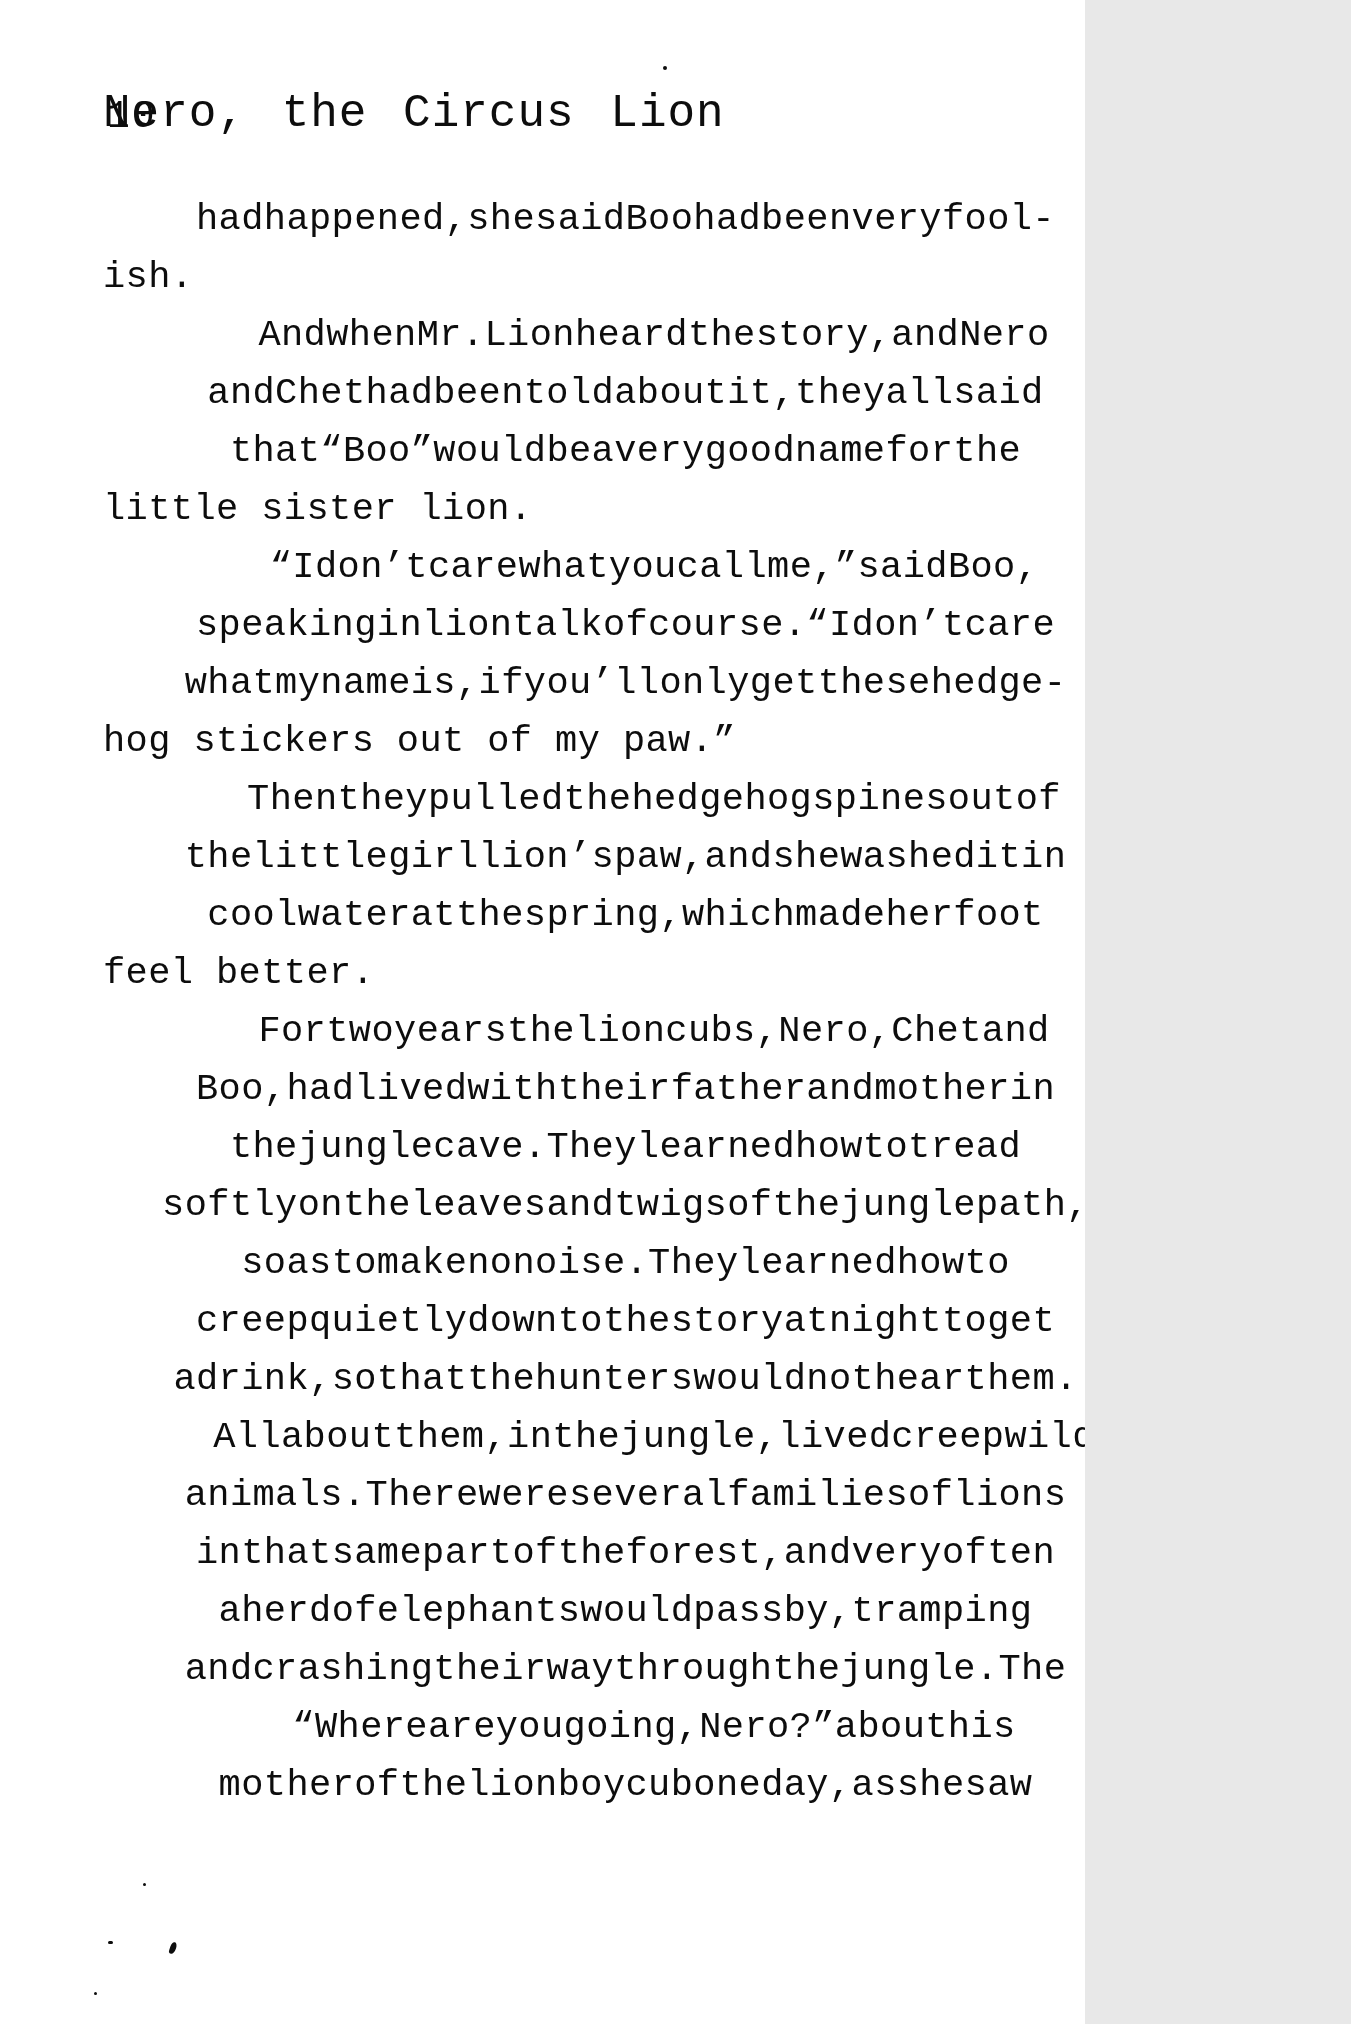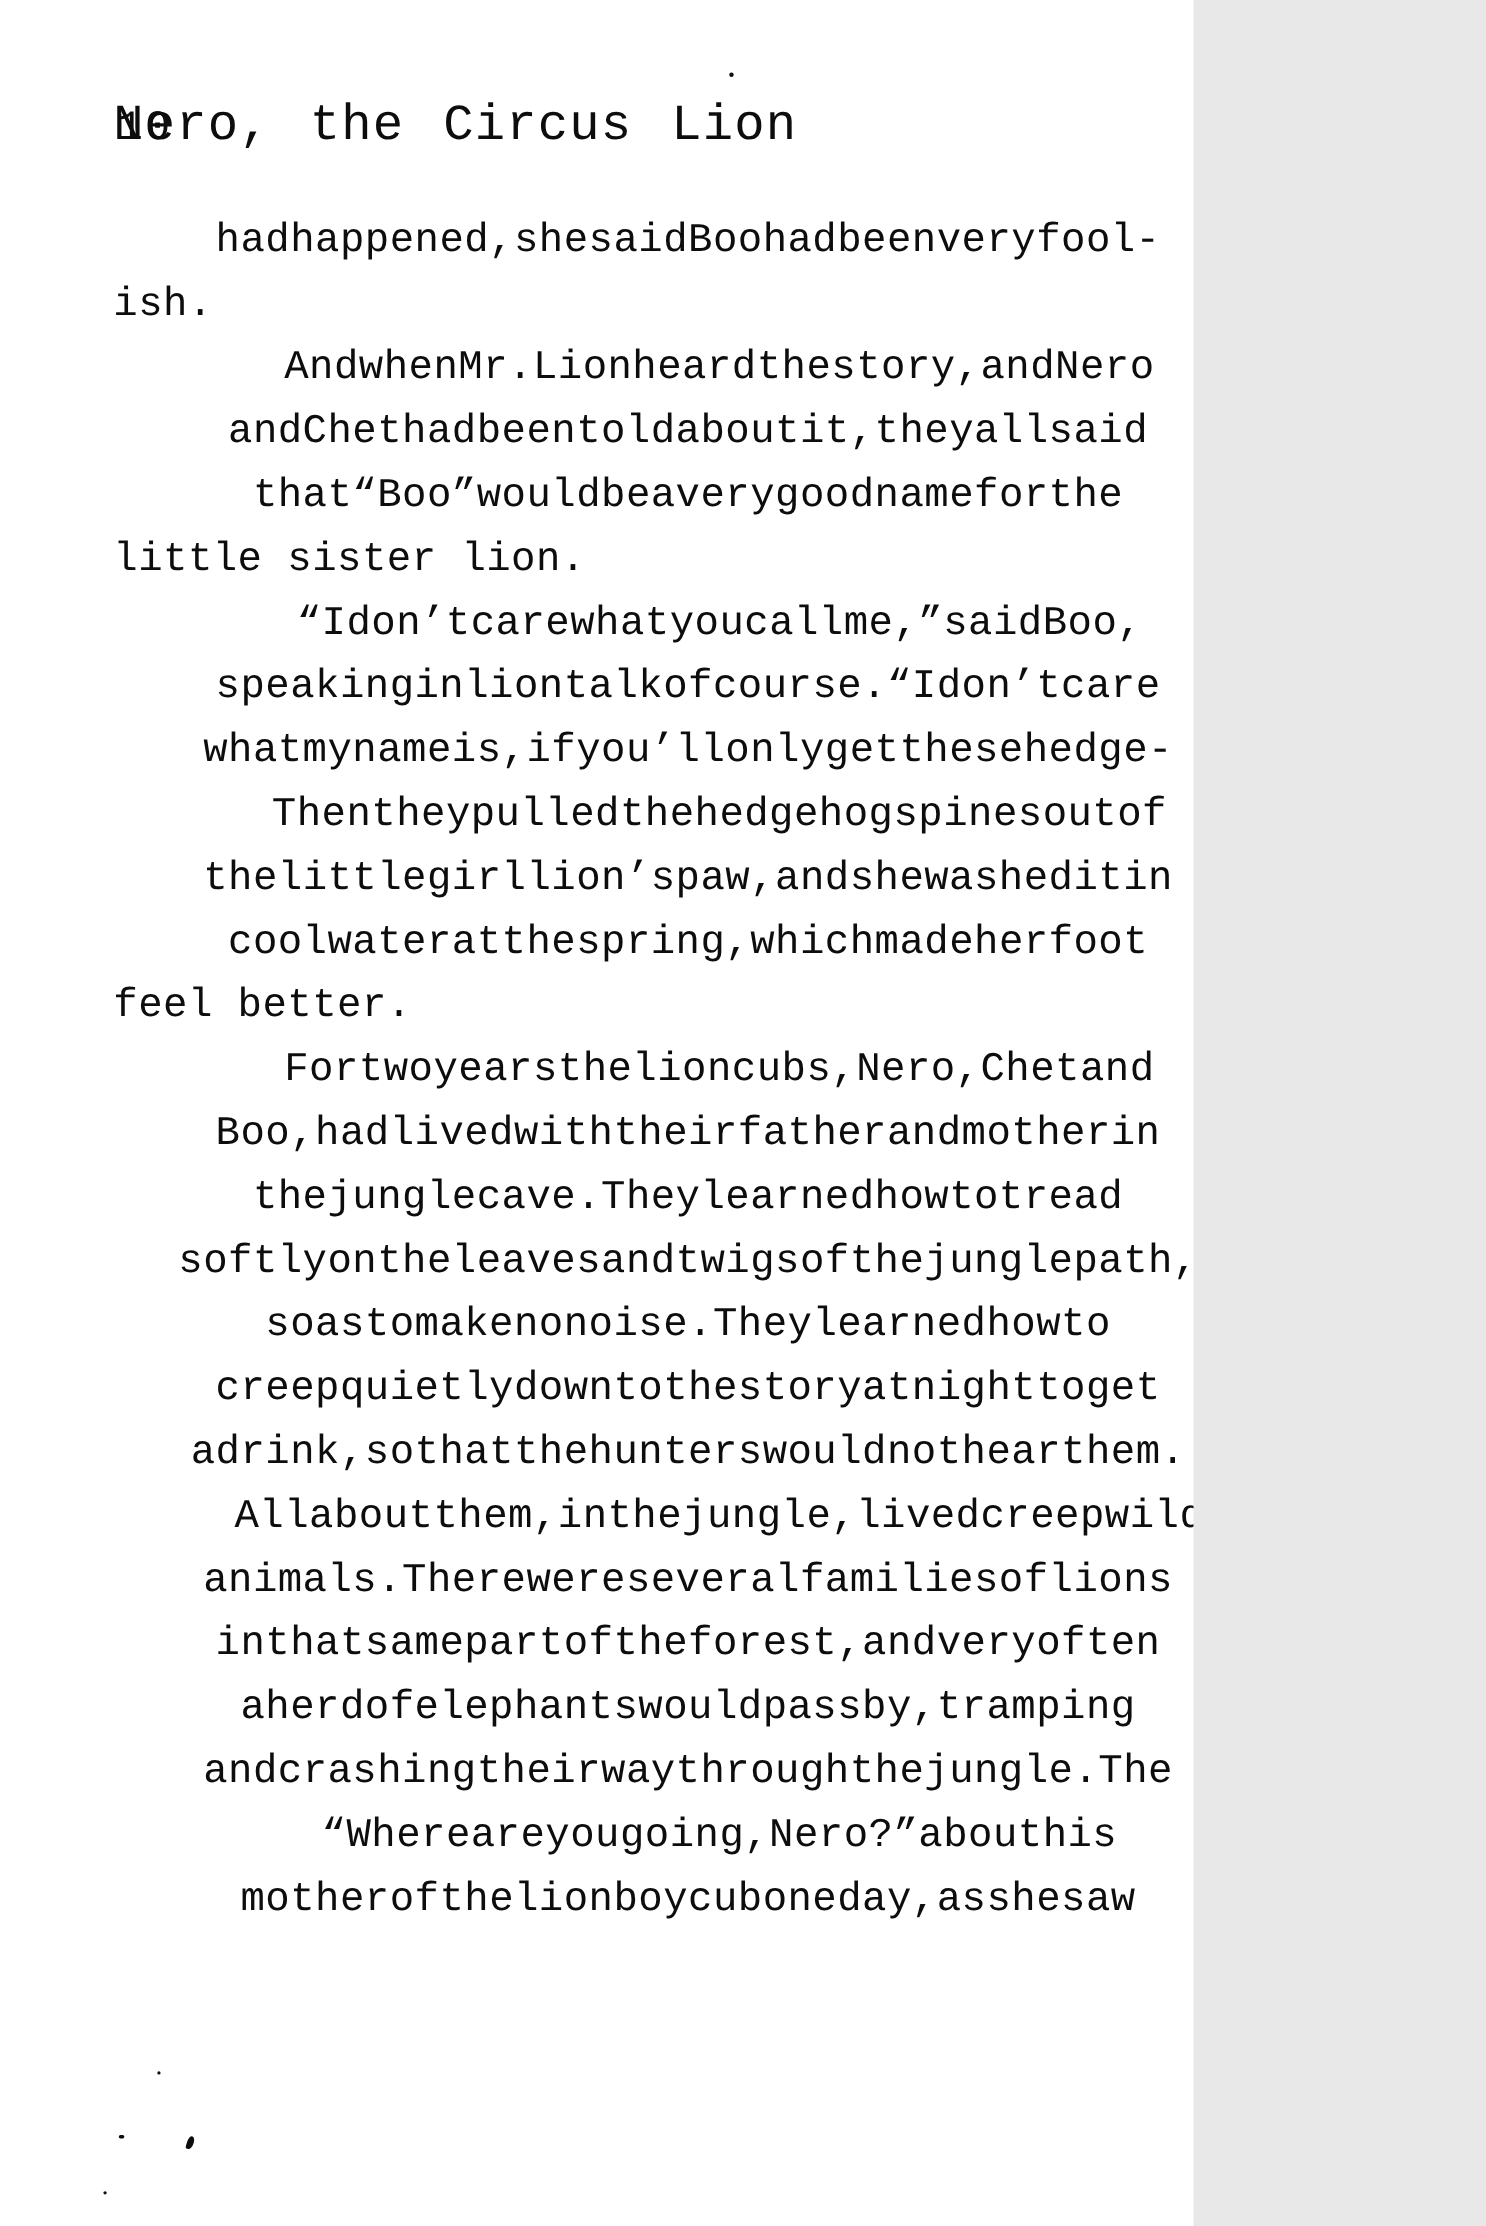--- a/index.html
+++ b/index.html
@@ -160,20 +160,21 @@
         <span class="w">my</span>
         <span class="w">name</span>
         <span class="w">is,</span>
         <span class="w">if</span>
         <span class="w">you’ll</span>
         <span class="w">only</span>
         <span class="w">get</span>
         <span class="w">these</span>
         <span class="w">hedge-</span>
       </div>
+      <div class="line">hog stickers out of my paw.”</div>
       <div class="line justify indent">
         <span class="w">Then</span>
         <span class="w">they</span>
         <span class="w">pulled</span>
         <span class="w">the</span>
         <span class="w">hedgehog</span>
         <span class="w">spines</span>
         <span class="w">out</span>
         <span class="w">of</span>
       </div>

